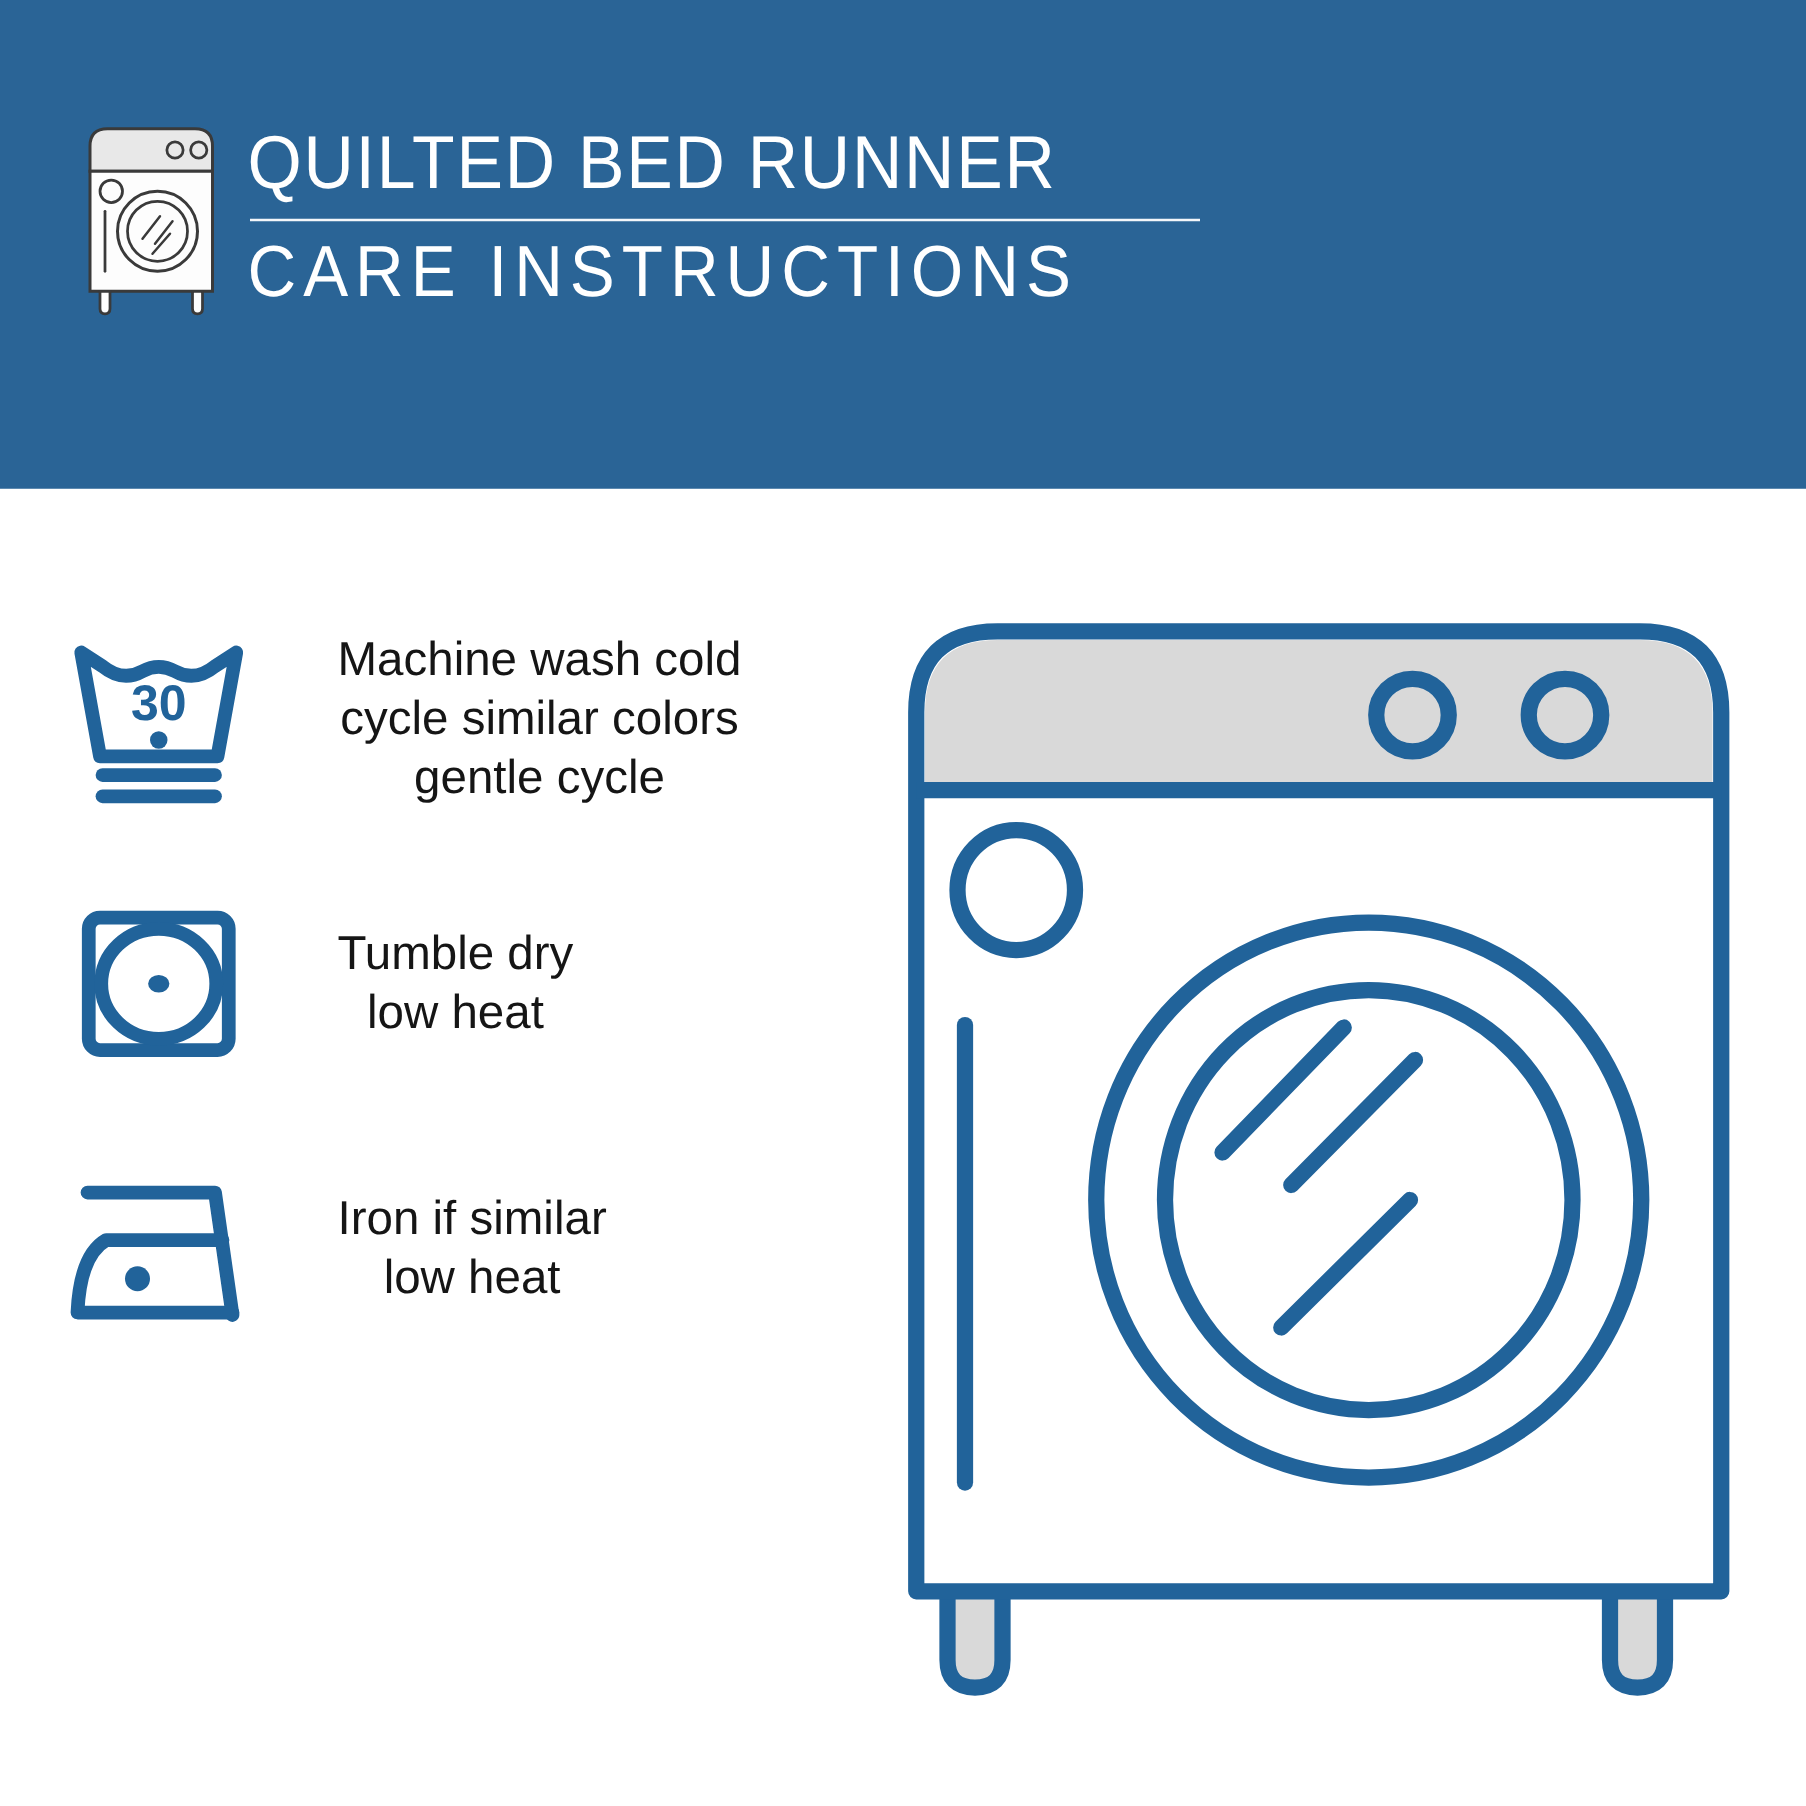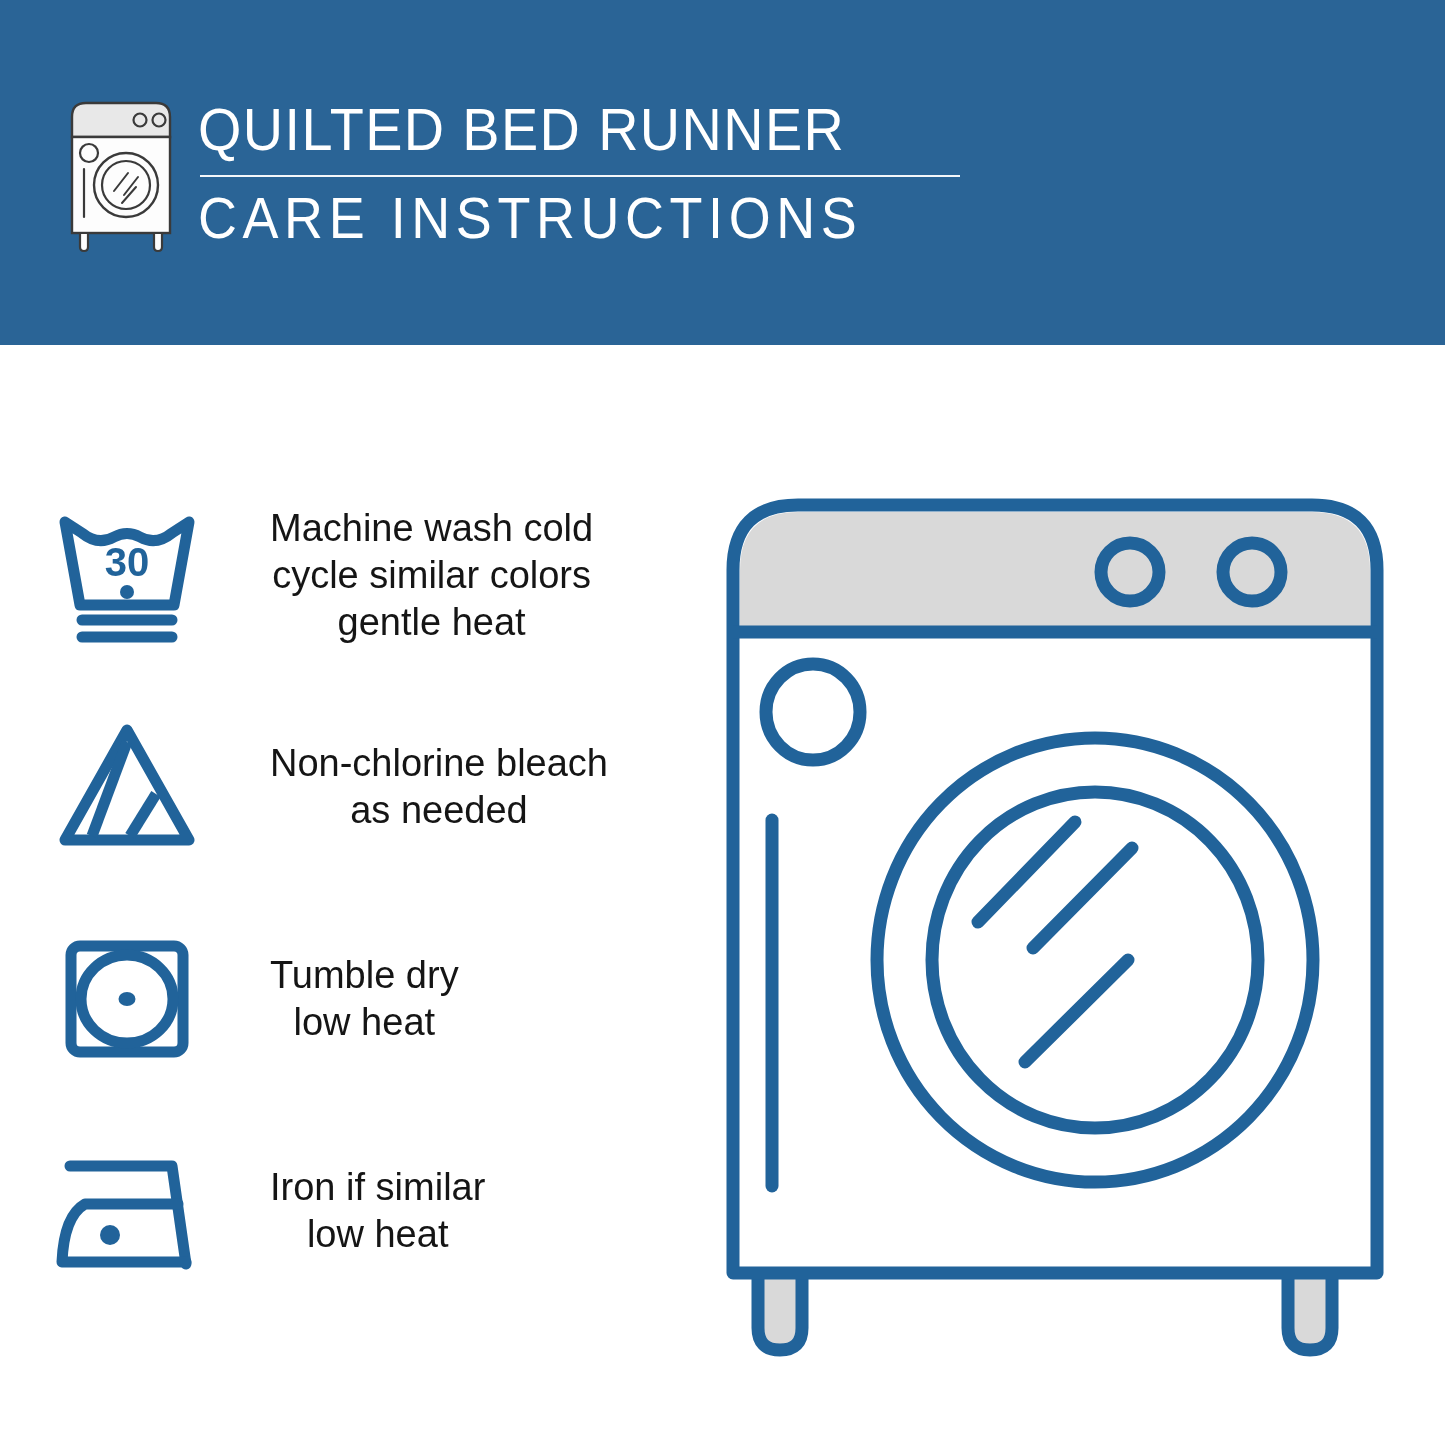--- a/index.html
+++ b/index.html
@@ -17,21 +17,21 @@
     background: #ffffff;
     overflow: hidden;
   }
 
   
   .header {
     position: absolute;
     left: 0;
     top: 0;
     width: 1445px;
-    height: 345px;
+    height: 391px;
     background: #2A6496;
   }
   .header-inner {
     position: absolute;
     left: 62px;
     top: 95px;
     display: flex;
     flex-direction: row;
     align-items: flex-start;
   }
@@ -173,39 +173,24 @@
           <line x1="30" y1="137" x2="120" y2="137" stroke="#21639A" stroke-width="11" stroke-linecap="round"></line>
 
           <text x="75" y="76" fill="#21639A" font-family="&quot;Liberation Sans&quot;, sans-serif" font-size="40" font-weight="bold" text-anchor="middle">30</text>
 
           <circle cx="75" cy="92" r="7" fill="#21639A"></circle>
         </svg>
       </div>
       <div class="care-text">
         <div>Machine wash cold</div>
         <div>cycle similar colors</div>
-        <div>gentle heat</div>
-      </div>
-    </div>
-
-    <div class="care-row">
-      <div class="care-symbol">
-        <svg viewBox="0 0 150 150" width="150" height="150" aria-hidden="true">
-
-          <path d="M75 18 L137 128 L13 128 Z" fill="none" stroke="#21639A" stroke-width="11" stroke-linejoin="round"></path>
-
-          <line x1="75" y1="30" x2="40" y2="124" stroke="#21639A" stroke-width="11" stroke-linecap="butt"></line>
-          <line x1="104" y1="82" x2="78" y2="124" stroke="#21639A" stroke-width="11" stroke-linecap="butt"></line>
-        </svg>
-      </div>
-      <div class="care-text">
-        <div>Non-chlorine bleach</div>
-        <div>as needed</div>
-      </div>
-    </div>
+        <div>gentle cycle</div>
+      </div>
+    </div>
+
 
     <div class="care-row">
       <div class="care-symbol">
         <svg viewBox="0 0 150 150" width="150" height="150" aria-hidden="true">
 
           <rect x="19" y="22" width="112" height="106" rx="9" ry="9" fill="none" stroke="#21639A" stroke-width="11"></rect>
 
           <ellipse cx="75" cy="75" rx="46" ry="44" fill="none" stroke="#21639A" stroke-width="11"></ellipse>
 
           <ellipse cx="75" cy="75" rx="8.5" ry="7" fill="#21639A"></ellipse>

